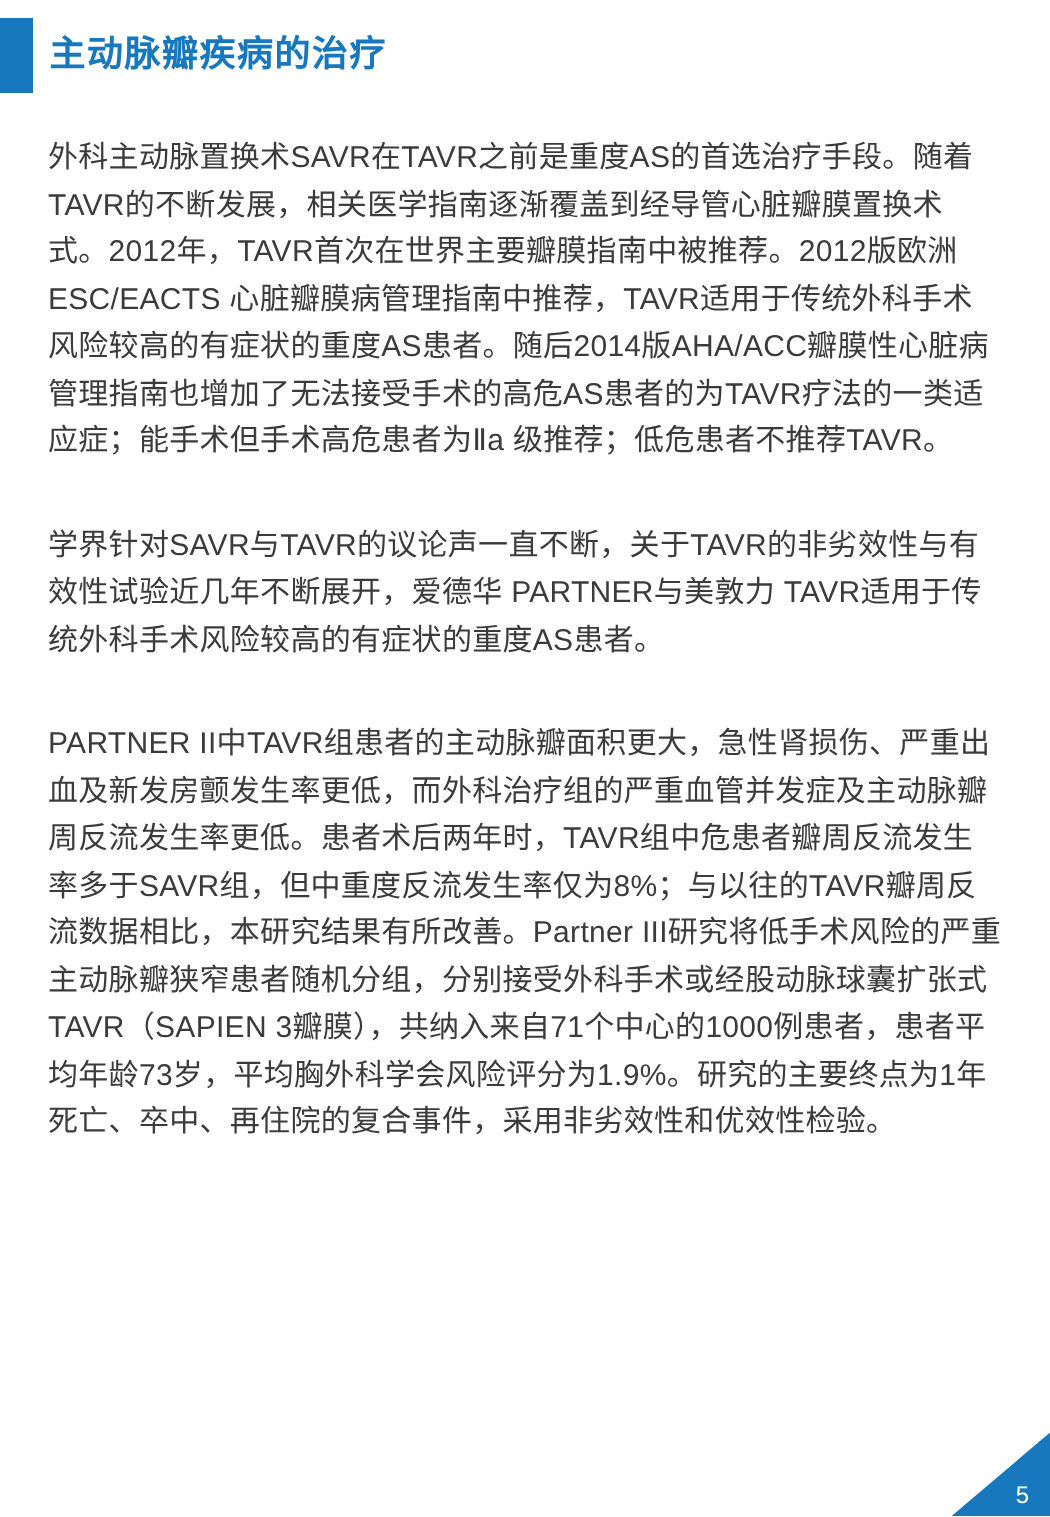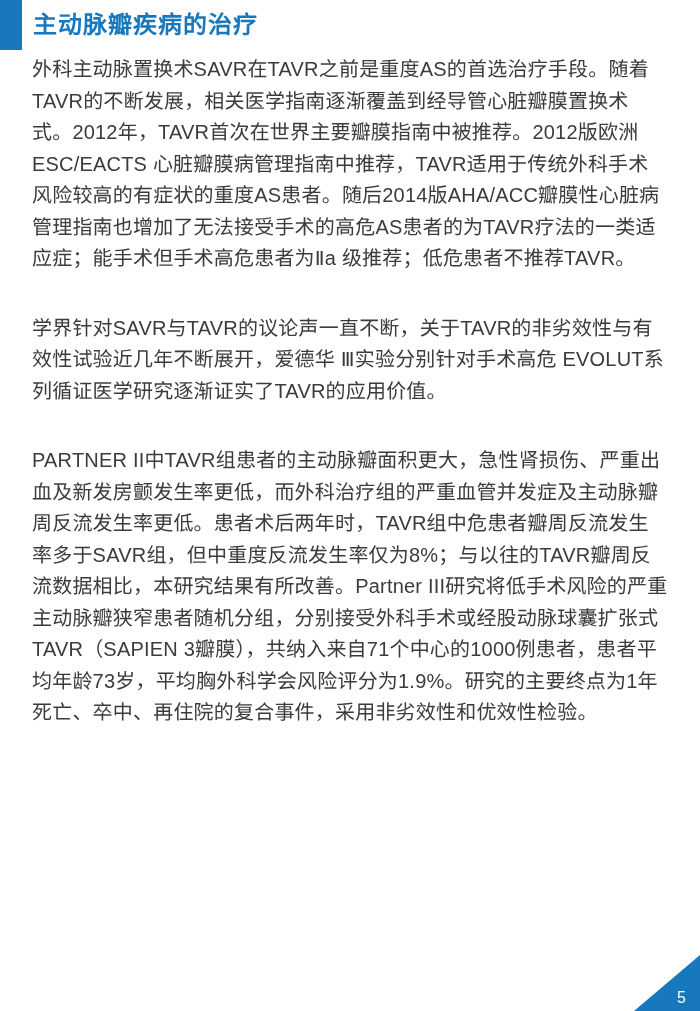--- a/index.html
+++ b/index.html
@@ -14,38 +14,38 @@
     position: relative;
     width: 700px;
     height: 1011px;
     background: var(--page-bg, #ffffff);
     overflow: hidden;
     box-sizing: border-box;
   }
   .header {
     display: flex;
     align-items: center;
-    padding-top: 0;
+    padding-top: 12px;
   }
   .accent-bar {
     width: 22px;
     height: 50px;
     background: var(--accent, #1878be);
     flex: 0 0 auto;
   }
   .title {
     margin: 0 0 0 11px;
     color: var(--accent, #1878be);
     font-size: 24px;
     font-weight: bold;
     letter-spacing: 1px;
     line-height: 1;
   }
   .content {
-    margin-top: 4px;
+    margin-top: 28px;
     padding: 0 32px;
   }
   .para {
     margin: 0 0 38px 0;
     color: var(--body-text, #3b3b3b);
     font-size: 20px;
     line-height: 31.5px;
     text-align: left;
     letter-spacing: 0.2px;
   }
@@ -74,21 +74,21 @@
 
 <div class="page">
 
   <header class="header">
     <div class="accent-bar"></div>
     <h1 class="title">主动脉瓣疾病的治疗</h1>
   </header>
 
   <main class="content">
     <p class="para">外科主动脉置换术SAVR在TAVR之前是重度AS的首选治疗手段。随着TAVR的不断发展，相关医学指南逐渐覆盖到经导管心脏瓣膜置换术式。2012年，TAVR首次在世界主要瓣膜指南中被推荐。2012版欧洲ESC/EACTS 心脏瓣膜病管理指南中推荐，TAVR适用于传统外科手术风险较高的有症状的重度AS患者。随后2014版AHA/ACC瓣膜性心脏病管理指南也增加了无法接受手术的高危AS患者的为TAVR疗法的一类适应症；能手术但手术高危患者为Ⅱa 级推荐；低危患者不推荐TAVR。</p>
-    <p class="para">学界针对SAVR与TAVR的议论声一直不断，关于TAVR的非劣效性与有效性试验近几年不断展开，爱德华 Ⅲ实验分别针对手术高危 EVOLUT系列循证医学研究逐渐证实了TAVR的应用价值。</p>
+    <p class="para">学界针对SAVR与TAVR的议论声一直不断，关于TAVR的非劣效性与有效性试验近几年不断展开，爱德华 PARTNER与美敦力 TAVR适用于传统外科手术风险较高的有症状的重度AS患者。</p>
     <p class="para">PARTNER II中TAVR组患者的主动脉瓣面积更大，急性肾损伤、严重出血及新发房颤发生率更低，而外科治疗组的严重血管并发症及主动脉瓣周反流发生率更低。患者术后两年时，TAVR组中危患者瓣周反流发生率多于SAVR组，但中重度反流发生率仅为8%；与以往的TAVR瓣周反流数据相比，本研究结果有所改善。Partner III研究将低手术风险的严重主动脉瓣狭窄患者随机分组，分别接受外科手术或经股动脉球囊扩张式TAVR（SAPIEN 3瓣膜），共纳入来自71个中心的1000例患者，患者平均年龄73岁，平均胸外科学会风险评分为1.9%。研究的主要终点为1年死亡、卒中、再住院的复合事件，采用非劣效性和优效性检验。</p>
   </main>
 
   <div class="corner-triangle">
     <span class="page-number">5</span>
   </div>
 
 </div>
 
 </body></html>

